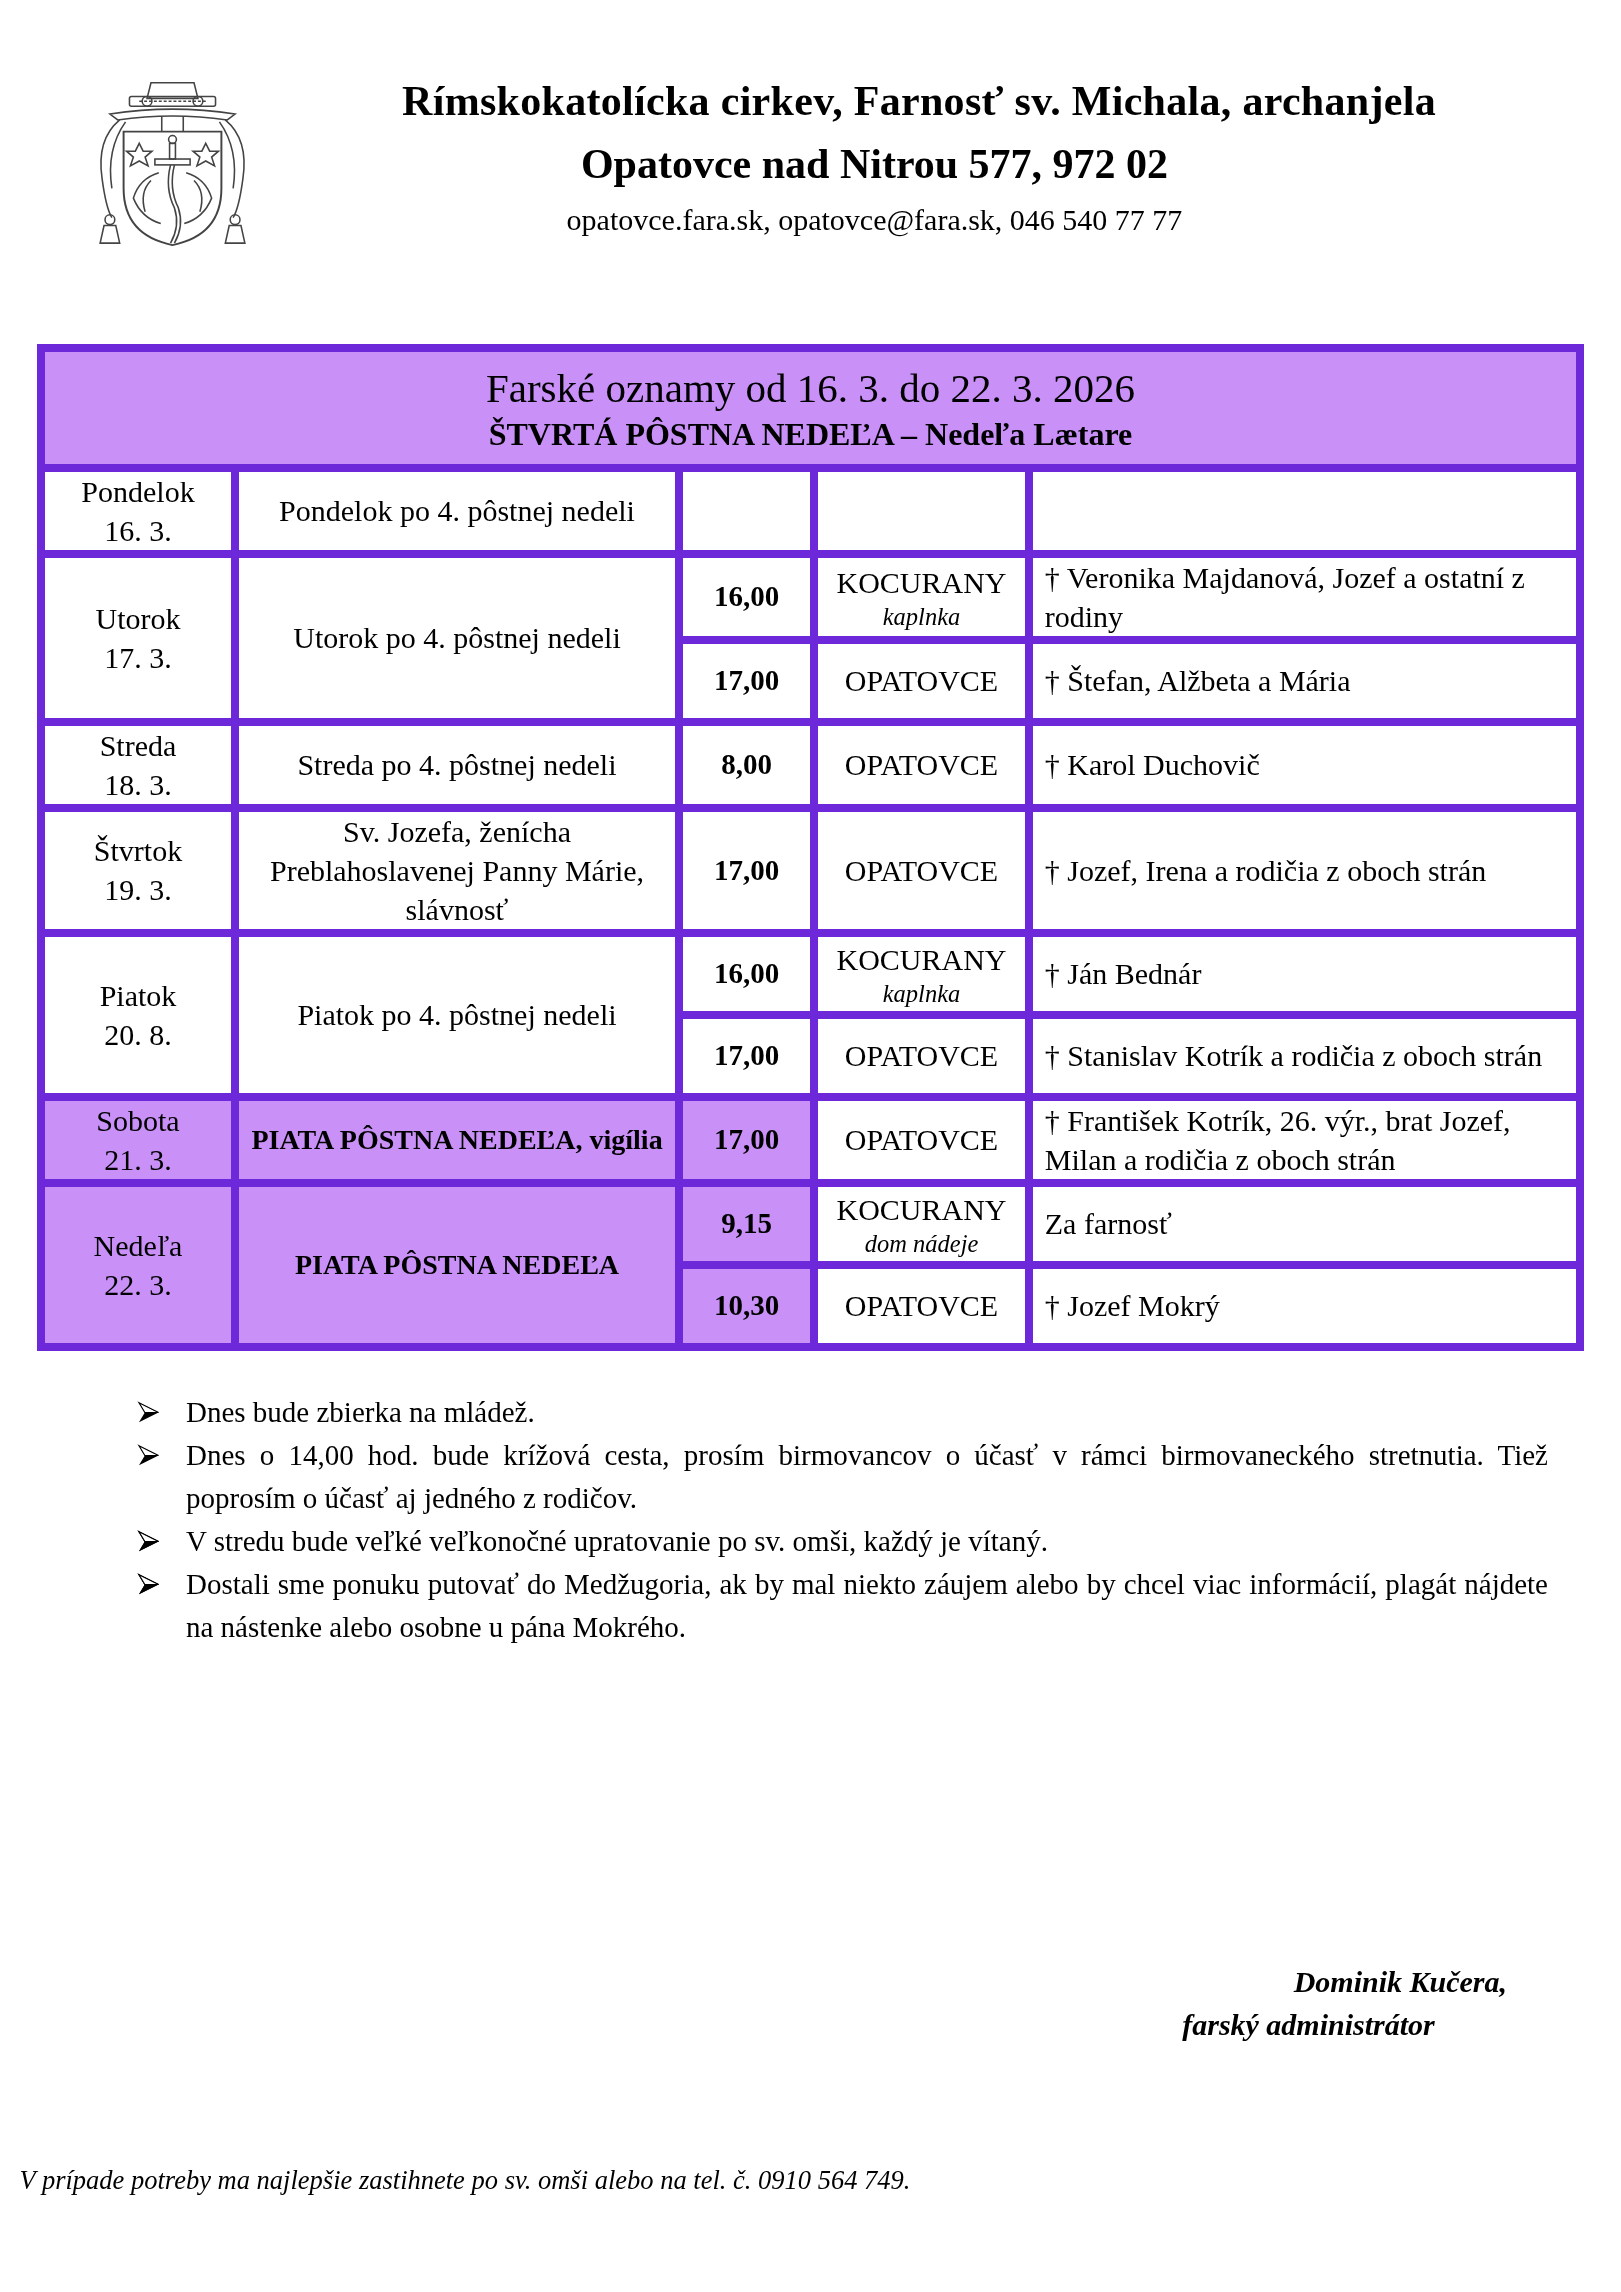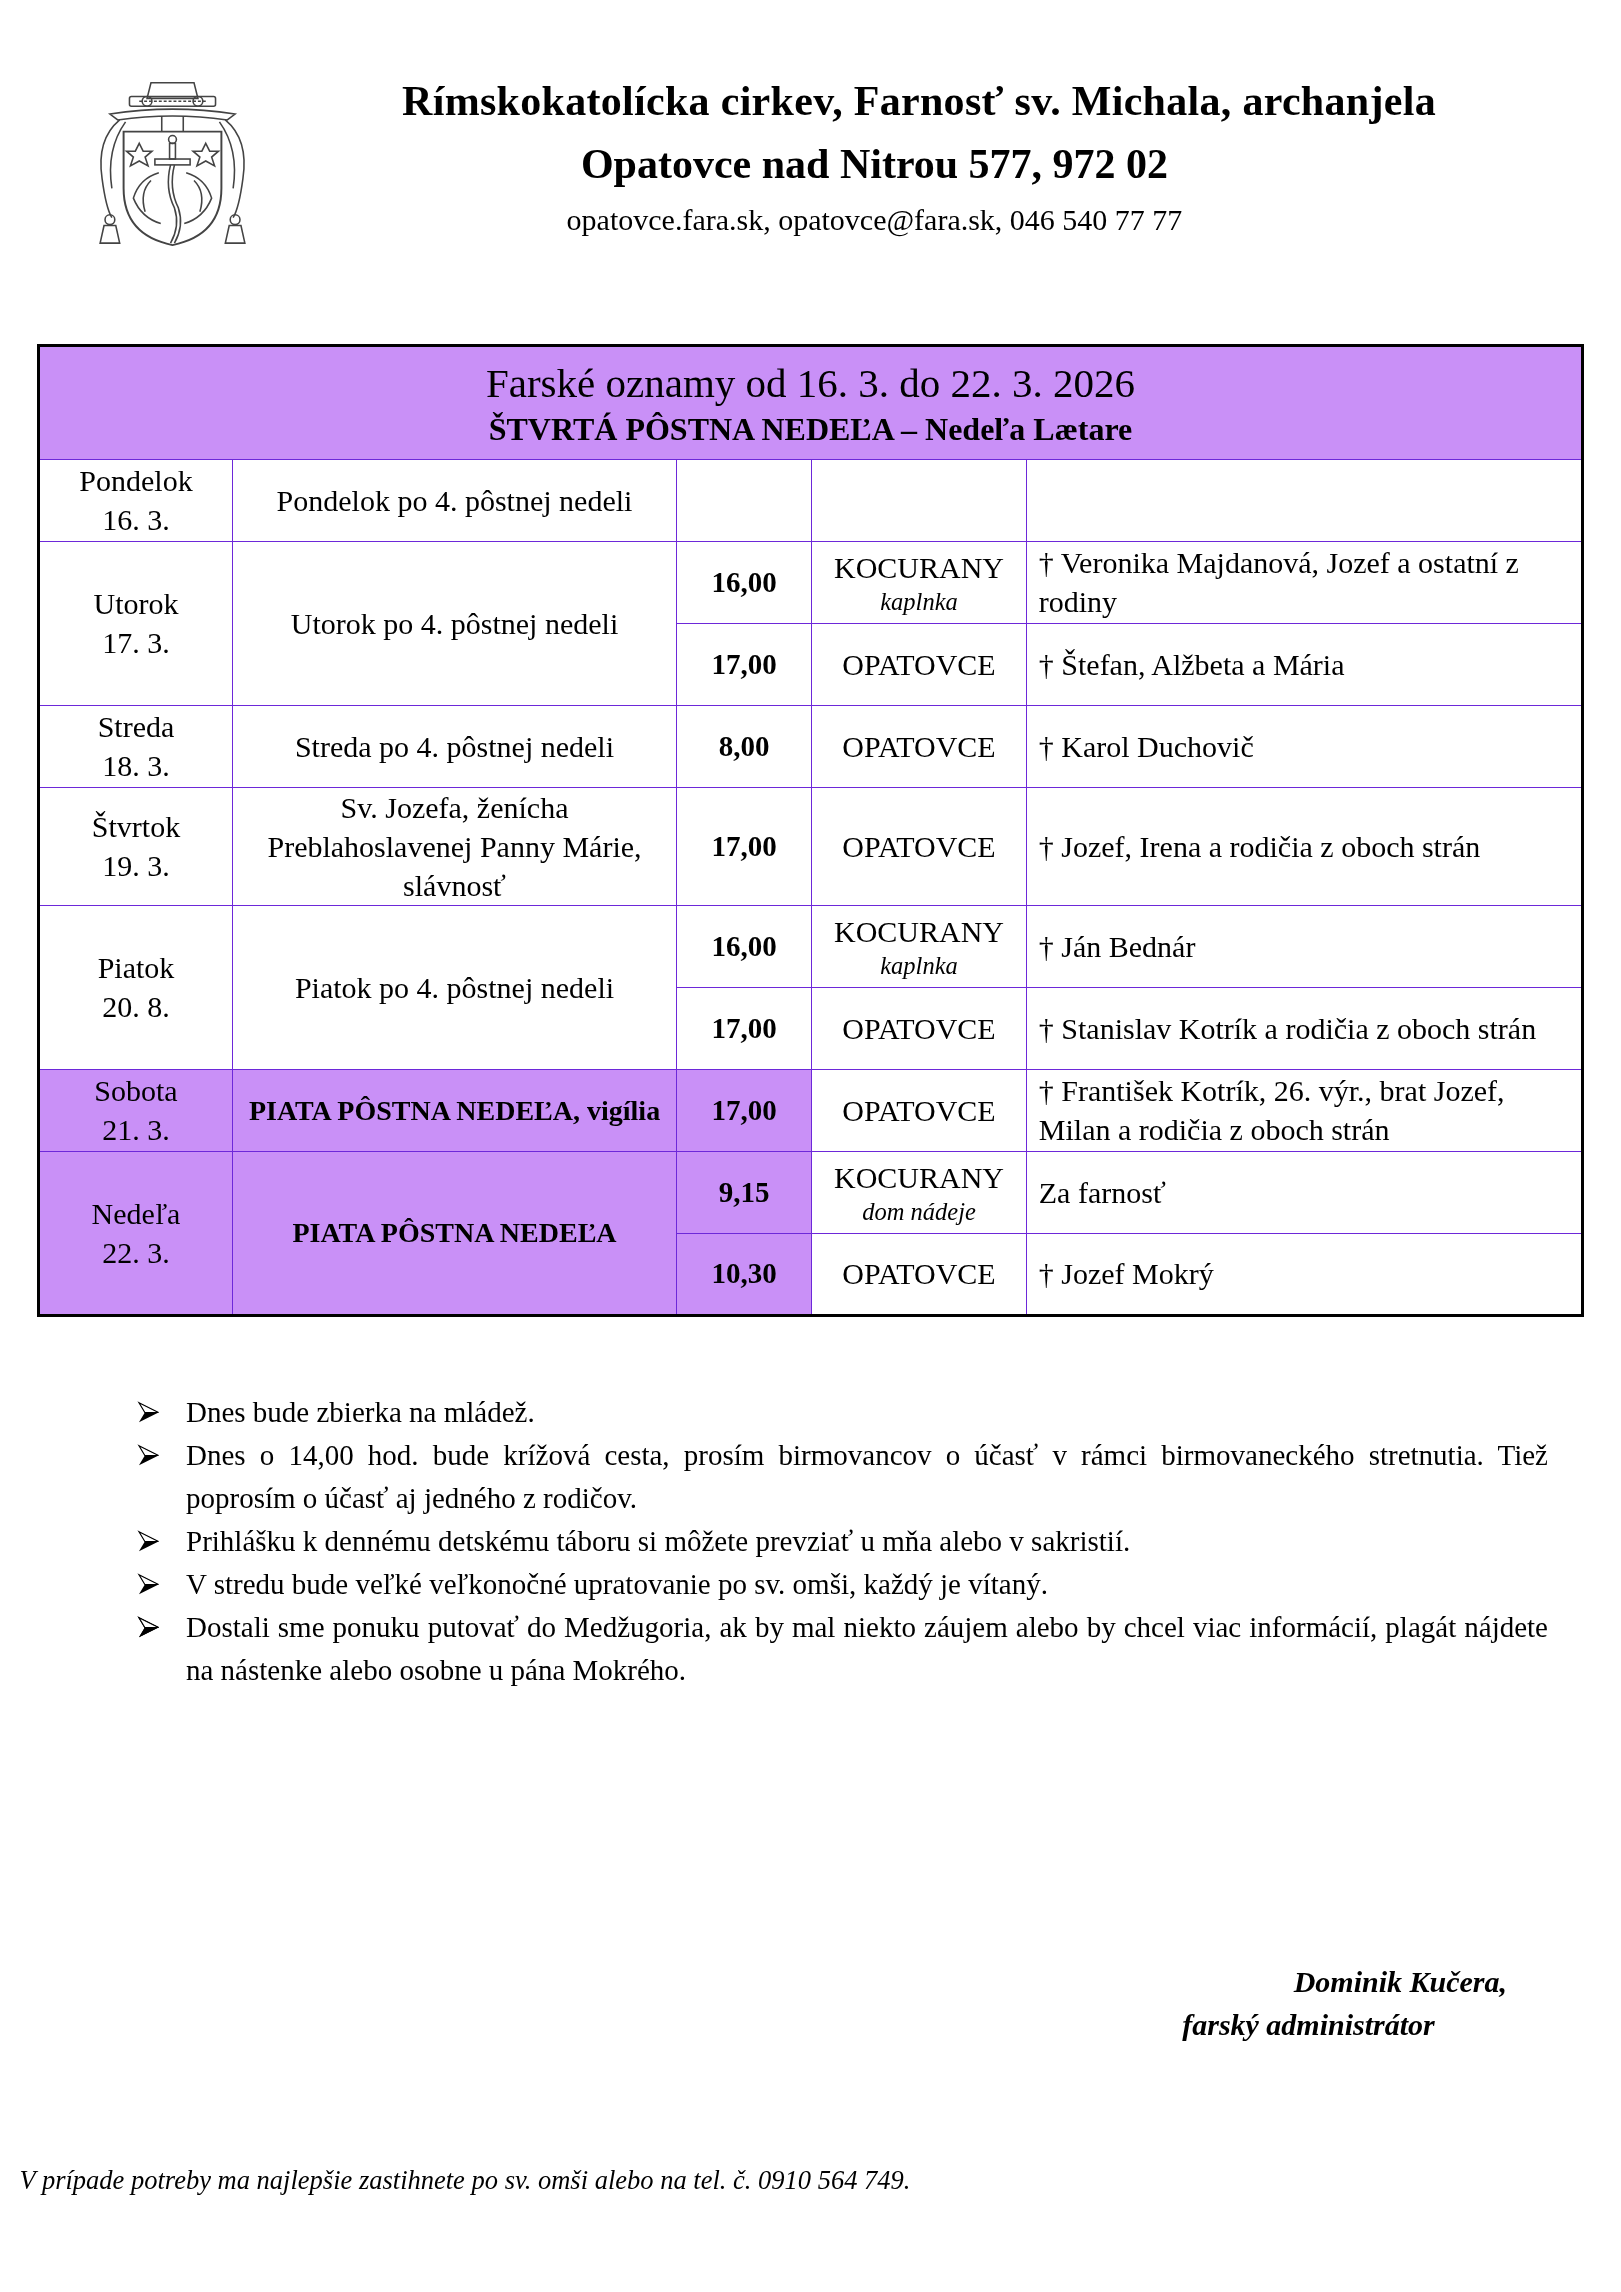--- a/index.html
+++ b/index.html
@@ -9,21 +9,21 @@
 
   
   #logo { left: 90px; top: 71px; width: 165px; height: 178px; }
   .h1 { left: 304px; width: 1230px; top: 74px; text-align: center; font-weight: bold; font-size: 42px; line-height: 55px; letter-spacing: 0.3px; }
   .h2 { left: 294px; width: 1230px; top: 137px; text-align: center; font-weight: bold; font-size: 42px; line-height: 55px; padding-right: 69px; box-sizing: border-box; }
   .h3 { left: 294px; width: 1230px; top: 198px; text-align: center; font-size: 30px; line-height: 43px; padding-right: 69px; box-sizing: border-box; }
 
   
   #sched { position: absolute; left: 37px; top: 344px; width: 1547px; border-collapse: collapse;
            border: 3.9px solid #000; table-layout: fixed; }
-  #sched td { border: 1px solid #6d28d9; padding: 0 7.8px; font-size: 30px; line-height: 39px; vertical-align: middle; text-align: center; overflow: hidden; margin-left: 14px; }
+  #sched td { border: 8px solid #6d28d9; padding: 0 7.8px; font-size: 30px; line-height: 39px; vertical-align: middle; text-align: center; overflow: hidden; margin-left: 14px; }
   #sched .purple { background: #c990f7; }
   #sched .hdr { height: 102px; padding: 5.9px 0 3.9px 0; }
   .hdr-title { font-size: 41px; line-height: 51px; }
   .hdr-sub { font-size: 32px; line-height: 41px; font-weight: bold; }
   #sched td.time { font-weight: bold; font-size: 29px; }
   #sched td.intent { text-align: left; padding-left: 11.8px; }
   #sched td.feast-bold { font-weight: bold; font-size: 28px; }
   .place-sub { display: block; font-style: italic; font-size: 24.5px; line-height: 29px; }
   .h88 { height: 82px; }
   .h122 { height: 116px; }
@@ -192,21 +192,21 @@
           <path d="M2 12 L22 22 L2 32 L8 22 Z" fill="#000"></path>
           <path d="M2 12 L22 22 L8 22 Z" fill="#fff" stroke="#000" stroke-width="1.2"></path>
         </svg></span><span>Dnes bude zbierka na mládež.</span></li>
     <li><span class="bullet"><svg width="23.5" height="43" viewBox="0 0 24 44">
           <path d="M2 12 L22 22 L2 32 L8 22 Z" fill="#000"></path>
           <path d="M2 12 L22 22 L8 22 Z" fill="#fff" stroke="#000" stroke-width="1.2"></path>
         </svg></span><span>Dnes o 14,00 hod. bude krížová cesta, prosím birmovancov o účasť v rámci birmovaneckého stretnutia. Tiež poprosím o účasť aj jedného z rodičov.</span></li>
     <li><span class="bullet"><svg width="23.5" height="43" viewBox="0 0 24 44">
           <path d="M2 12 L22 22 L2 32 L8 22 Z" fill="#000"></path>
           <path d="M2 12 L22 22 L8 22 Z" fill="#fff" stroke="#000" stroke-width="1.2"></path>
-        </svg></span><span>Prihlášku k dennému detskému táboru si môžete prevziať u mňa alebo v sakristií.</span></li>
+        </svg></span></li>
     <li><span class="bullet"><svg width="23.5" height="43" viewBox="0 0 24 44">
           <path d="M2 12 L22 22 L2 32 L8 22 Z" fill="#000"></path>
           <path d="M2 12 L22 22 L8 22 Z" fill="#fff" stroke="#000" stroke-width="1.2"></path>
         </svg></span><span>V stredu bude veľké veľkonočné upratovanie po sv. omši, každý je vítaný.</span></li>
     <li><span class="bullet"><svg width="23.5" height="43" viewBox="0 0 24 44">
           <path d="M2 12 L22 22 L2 32 L8 22 Z" fill="#000"></path>
           <path d="M2 12 L22 22 L8 22 Z" fill="#fff" stroke="#000" stroke-width="1.2"></path>
         </svg></span></li>
     <li><span class="bullet"><svg width="23.5" height="43" viewBox="0 0 24 44">
           <path d="M2 12 L22 22 L2 32 L8 22 Z" fill="#000"></path>

